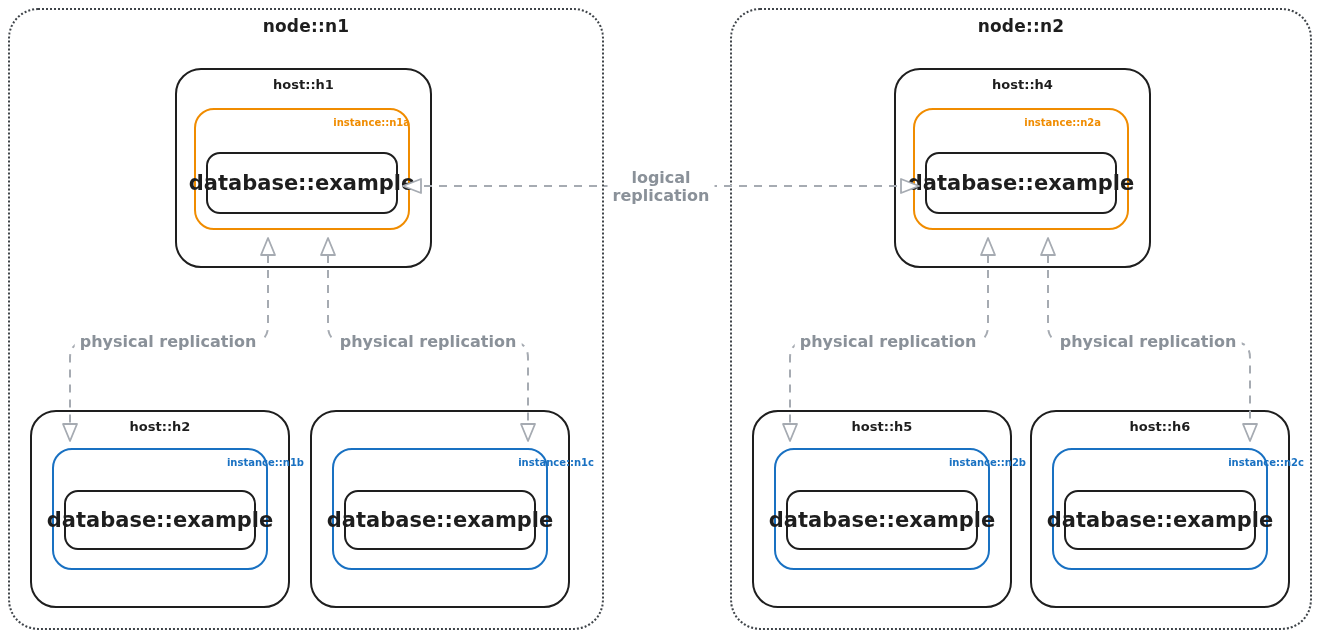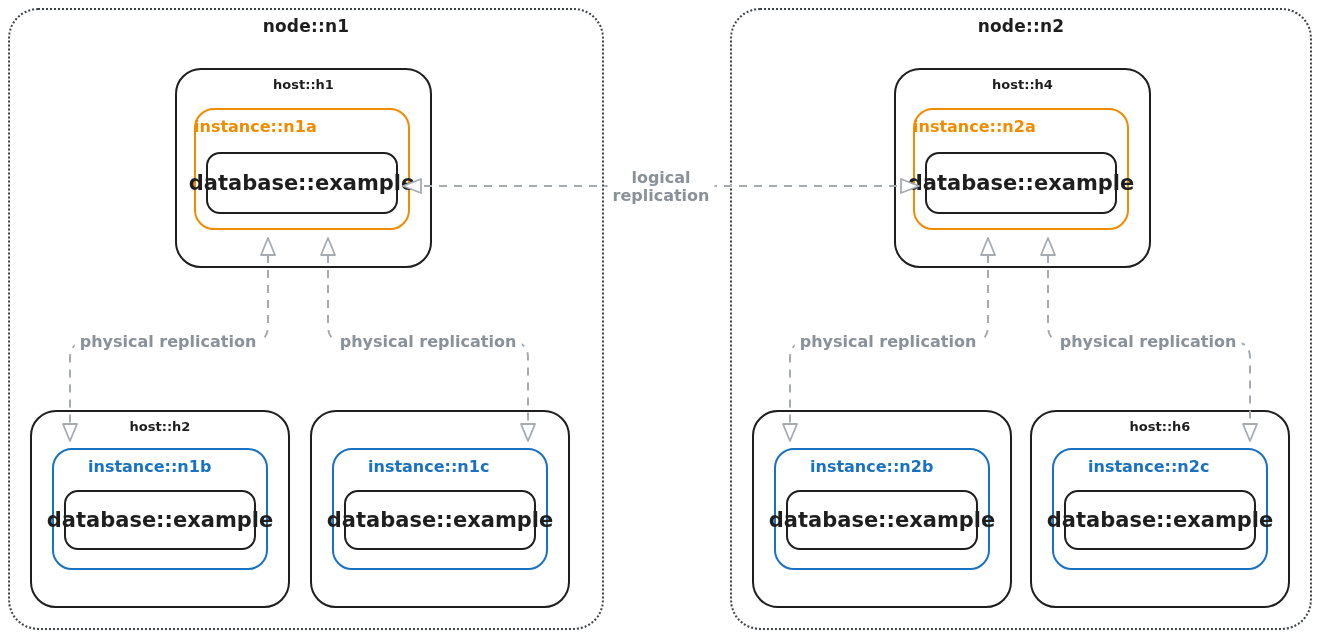--- a/index.html
+++ b/index.html
@@ -18,21 +18,21 @@
     color:var(--stroke);overflow:hidden;padding-left:24px;
   }
   .box{position:absolute;box-sizing:border-box;background:var(--bg);}
   .node{border:2px dotted var(--nodeborder);border-radius:30px;background:transparent;}
   .host{border:2.2px solid var(--stroke);border-radius:26px;}
   .inst{border:2.2px solid var(--blue);border-radius:20px;}
   .inst.orange{border-color:var(--orange);}
   .db{border:2.2px solid var(--stroke);border-radius:14px;display:flex;align-items:center;justify-content:center;}
   .node-title{position:absolute;left:0;right:0;text-align:center;font-size:17px;font-weight:700;letter-spacing:.2px;}
   .host-title{position:absolute;left:0;right:0;text-align:center;font-size:13px;font-weight:700;}
-  .inst-title{position:absolute;left:0;right:0;text-align:left;font-size:16px;font-weight:700;}
+  .inst-title{position:absolute;left:0;right:0;text-align:right;font-size:10px;font-weight:700;}
   .inst-title.orange{color:var(--orange);}
   .inst-title.blue{color:var(--blue);margin-left:36px;}
   .db-label{font-size:21px;font-weight:600;}
   svg.connectors{position:absolute;left:0;top:0;z-index:5;pointer-events:none;}
   .conn{fill:none;stroke:var(--arrow);stroke-width:2;stroke-dasharray:8 7;}
   .ahead{fill:#fff;stroke:var(--arrow);stroke-width:1.8;stroke-linejoin:round;}
   .edge-label{
     position:absolute;z-index:6;transform:translate(-50%,-50%);
     background:var(--bg);color:var(--graylabel);
     font-size:16px;font-weight:600;white-space:nowrap;
@@ -59,37 +59,38 @@
   <div class="host-title" style="left:30px;top:419px;width:260px;">host::h2</div>
   <div class="box inst" style="left:52px;top:448px;width:216px;height:122px;"></div>
   <div class="inst-title blue" style="left:52px;top:457px;width:216px;">instance::n1b</div>
   <div class="box db" style="left:64px;top:490px;width:192px;height:60px;">
     <span class="db-label">database::example</span>
   </div>
 
   <div class="box host" style="left:310px;top:410px;width:260px;height:198px;"></div>
   <div class="host-title" style="left:306px;top:419px;width:260px;margin-top:44px;">host::h3</div>
   <div class="box inst" style="left:332px;top:448px;width:216px;height:122px;"></div>
-  <div class="inst-title blue" style="left:332px;top:457px;width:216px;">instance::n1c</div>
+  <div class="inst-title blue" style="left:342px;top:457px;width:216px;">instance::n1c</div>
   <div class="box db" style="left:344px;top:490px;width:192px;height:60px;">
     <span class="db-label">database::example</span>
   </div>
 
   <div class="box node" style="left:730px;top:8px;width:582px;height:622px;"></div>
   <div class="node-title" style="left:730px;top:16px;width:582px;">node::n2</div>
 
   <div class="box host" style="left:894px;top:68px;width:257px;height:200px;"></div>
   <div class="host-title" style="left:894px;top:77px;width:257px;">host::h4</div>
   <div class="box inst orange" style="left:913px;top:108px;width:216px;height:122px;"></div>
   <div class="inst-title orange" style="left:913px;top:117px;width:188px;">instance::n2a</div>
   <div class="box db" style="left:925px;top:152px;width:192px;height:62px;">
     <span class="db-label">database::example</span>
   </div>
 
   <div class="box host" style="left:752px;top:410px;width:260px;height:198px;"></div>
+  <div class="host-title" style="left:752px;top:419px;width:260px;">host::h5</div>
   <div class="box inst" style="left:774px;top:448px;width:216px;height:122px;"></div>
   <div class="inst-title blue" style="left:774px;top:457px;width:216px;">instance::n2b</div>
   <div class="box db" style="left:786px;top:490px;width:192px;height:60px;">
     <span class="db-label">database::example</span>
   </div>
 
   <div class="box host" style="left:1030px;top:410px;width:260px;height:198px;"></div>
   <div class="host-title" style="left:1030px;top:419px;width:260px;text-align:center;">host::h6</div>
   <div class="box inst" style="left:1052px;top:448px;width:216px;height:122px;"></div>
   <div class="inst-title blue" style="left:1052px;top:457px;width:216px;">instance::n2c</div>

